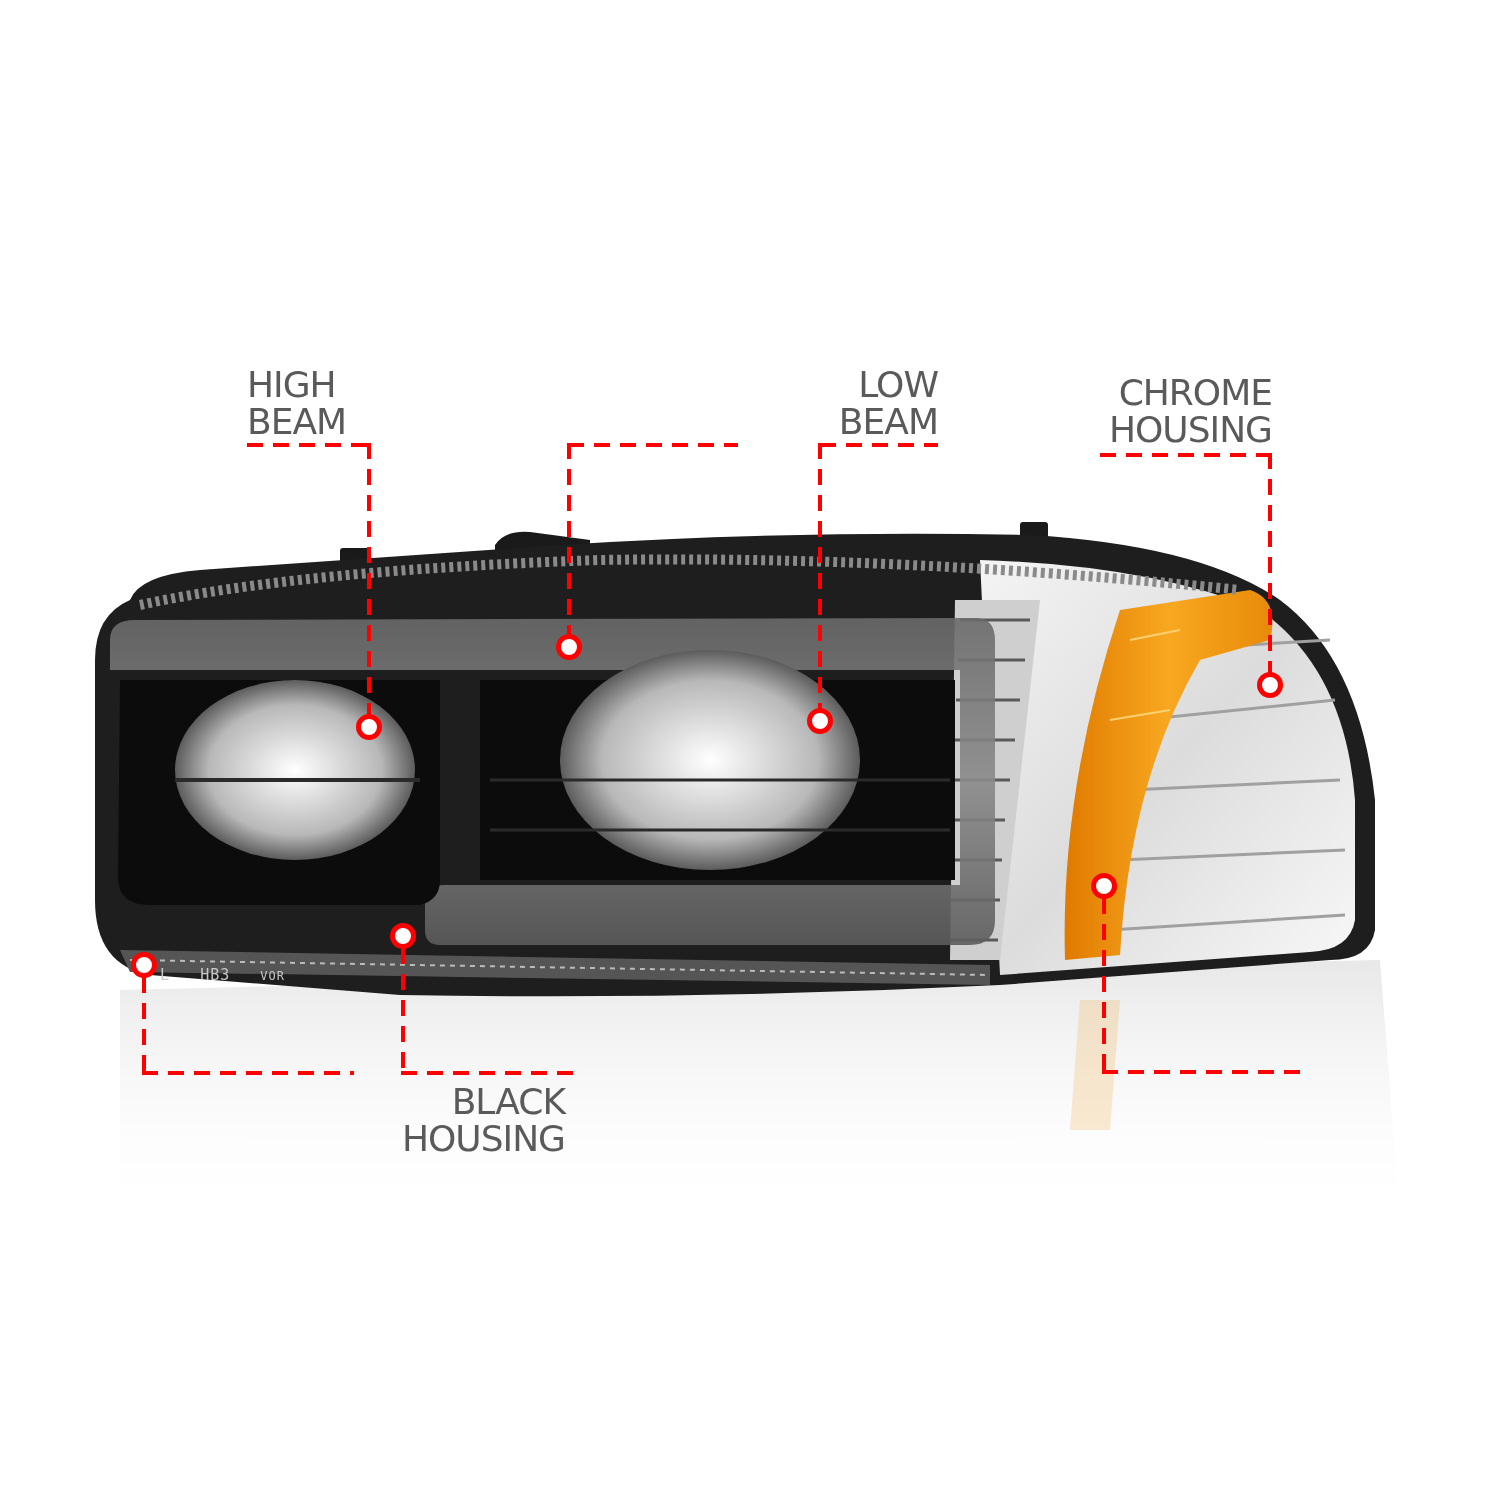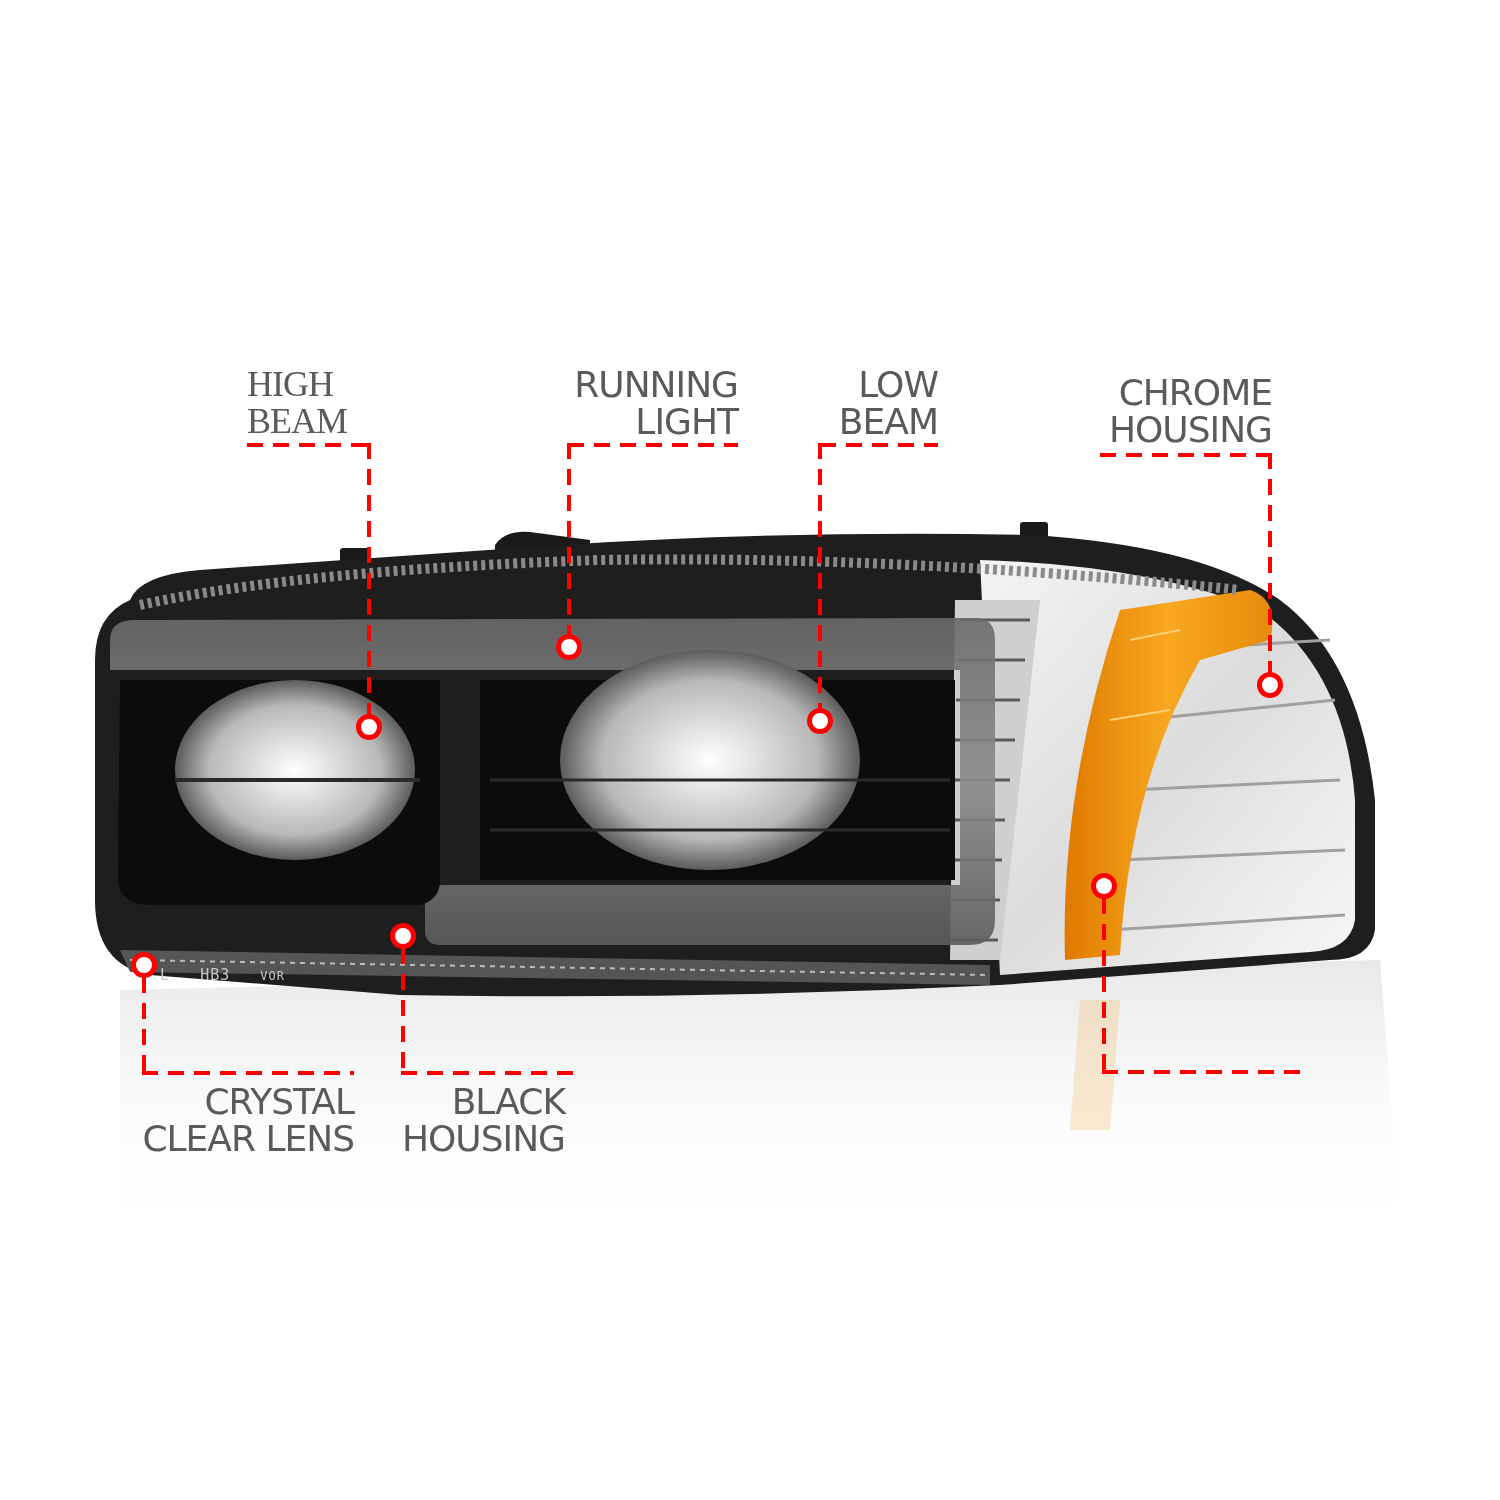--- a/index.html
+++ b/index.html
@@ -1,21 +1,21 @@
 <!DOCTYPE html>
 <html><head>
 <meta charset="utf-8">
 <style>
   html,body{margin:0;padding:0;background:#ffffff;}
   body{width:1500px;height:1500px;position:relative;overflow:hidden;font-family:"DejaVu Sans","Liberation Sans",sans-serif;}
   .stage{position:absolute;left:0;top:0;width:1500px;height:1500px;}
   .label{position:absolute;color:#5a5a5a;font-size:36px;line-height:37px;letter-spacing:-1px;font-family:"DejaVu Sans",sans-serif;white-space:nowrap;}
   .label span{display:block;}
   .label.right{text-align:right;}
-  .label.left{text-align:left;font-family:Liberation Serif, serif;}
+  .label.left{text-align:left;}
   .dash-h{position:absolute;height:4px;background:repeating-linear-gradient(to right,#ff0000 0,#ff0000 16px,transparent 16px,transparent 26px);}
   .dash-v{position:absolute;width:4px;background:repeating-linear-gradient(to bottom,#ff0000 0,#ff0000 16px,transparent 16px,transparent 26px);}
   .dot{position:absolute;width:16px;height:16px;border-radius:50%;background:#ffffff;border:5px solid #ff0000;box-sizing:content-box;transform:translate(-50%,-50%);}
   .lamp{position:absolute;left:0;top:0;}
   .molded{position:absolute;color:#c8c8c8;font-size:15px;letter-spacing:1px;font-family:"DejaVu Sans Mono",monospace;}
 </style>
 </head>
 <body>
 
 <div class="stage">
@@ -89,24 +89,20 @@
   </div>
 
   <div class="label left" style="left:247px;top:366px;">
     <span>HIGH</span>
     <span>BEAM</span>
   </div>
   <div class="dash-h" style="left:247px;top:443px;width:124px;"></div>
   <div class="dash-v" style="left:367px;top:443px;height:272px;"></div>
   <div class="dot" style="left:369px;top:727px;"></div>
 
-  <div class="label right" style="left:560px;top:366px;width:178px;">
-    <span>RUNNING</span>
-    <span>LIGHT</span>
-  </div>
   <div class="dash-h" style="left:568px;top:443px;width:170px;"></div>
   <div class="dash-v" style="left:567px;top:443px;height:192px;"></div>
   <div class="dot" style="left:569px;top:647px;"></div>
 
   <div class="label right" style="left:820px;top:366px;width:118px;">
     <span>LOW</span>
     <span>BEAM</span>
   </div>
   <div class="dash-h" style="left:820px;top:443px;width:118px;"></div>
   <div class="dash-v" style="left:818px;top:443px;height:266px;"></div>
@@ -116,24 +112,20 @@
     <span>CHROME</span>
     <span>HOUSING</span>
   </div>
   <div class="dash-h" style="left:1100px;top:453px;width:172px;"></div>
   <div class="dash-v" style="left:1268px;top:453px;height:220px;"></div>
   <div class="dot" style="left:1270px;top:685px;"></div>
 
   <div class="dot" style="left:144px;top:965px;"></div>
   <div class="dash-v" style="left:142px;top:977px;height:98px;"></div>
   <div class="dash-h" style="left:142px;top:1071px;width:212px;"></div>
-  <div class="label right" style="left:130px;top:1083px;width:224px;">
-    <span>CRYSTAL</span>
-    <span>CLEAR LENS</span>
-  </div>
 
   <div class="dot" style="left:403px;top:936px;"></div>
   <div class="dash-v" style="left:401px;top:948px;height:127px;"></div>
   <div class="dash-h" style="left:401px;top:1071px;width:176px;"></div>
   <div class="label right" style="left:388px;top:1083px;width:177px;">
     <span>BLACK</span>
     <span>HOUSING</span>
   </div>
 
   <div class="dot" style="left:1104px;top:886px;"></div>

